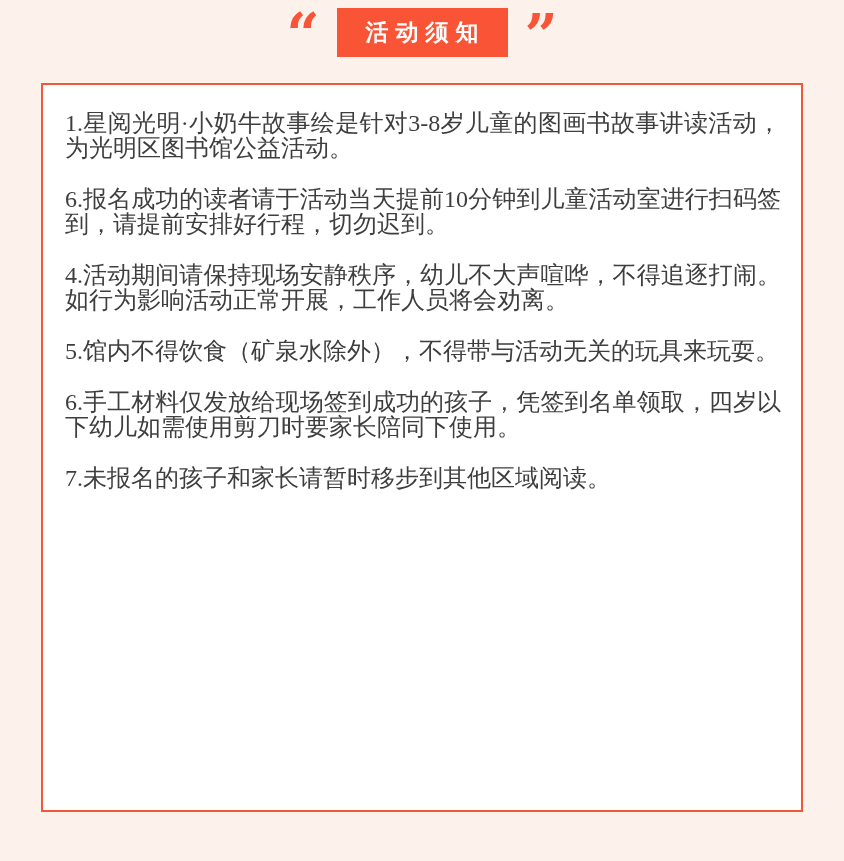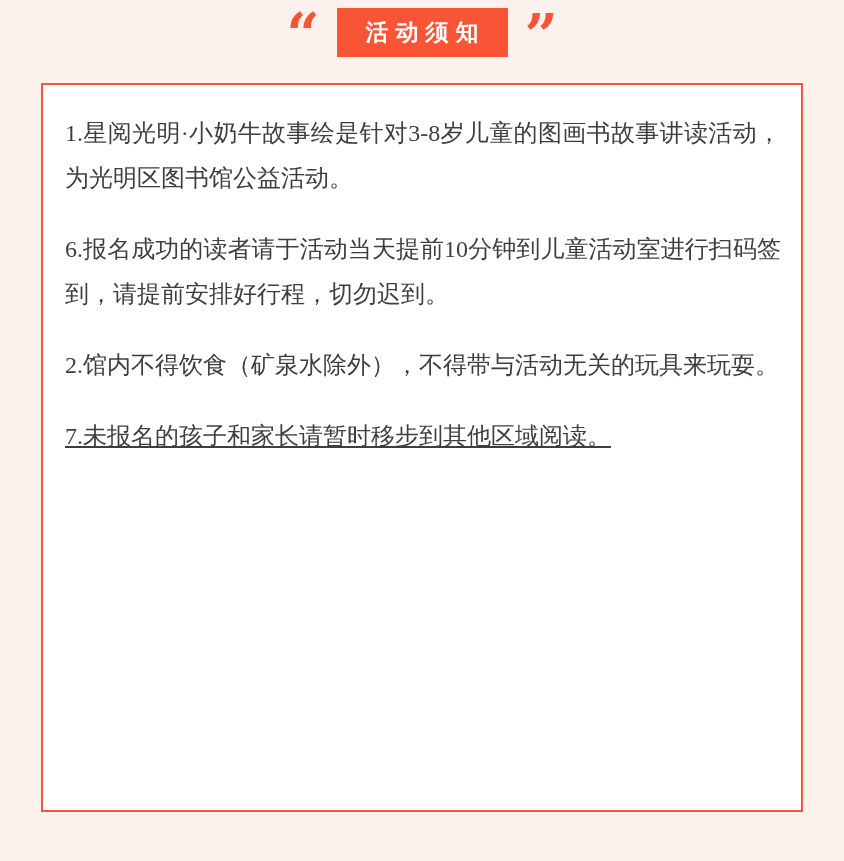--- a/index.html
+++ b/index.html
@@ -51,35 +51,37 @@
   .notice-box {
     width: 762px;
     min-height: 729px;
     margin: 23px auto 0;
     background: #ffffff;
     border: 2px solid var(--border);
     padding: 26px 20px 18px 22px;
   }
   .notice-item {
     font-size: 24px;
-    line-height: 45px;
+    line-height: 25px;
     color: var(--text);
     text-align: justify;
     margin-bottom: 26px;
   }
-  .notice-item:last-child { margin-bottom: 0; text-decoration: underline; }
+  .notice-item:last-child { margin-bottom: 0; }
 </style>
 </head>
 <body>
 
 <div class="page">
   <div class="header">
     <span class="quote">“</span>
     <div class="title-btn">活动须知</div>
     <span class="quote">”</span>
   </div>
   <div class="notice-box">
       <p class="notice-item">1.星阅光明·小奶牛故事绘是针对3-8岁儿童的图画书故事讲读活动，为光明区图书馆公益活动。</p>
       <p class="notice-item">6.报名成功的读者请于活动当天提前10分钟到儿童活动室进行扫码签到，请提前安排好行程，切勿迟到。</p>
-      <p class="notice-item">2.馆内不得饮食（矿泉水除外），不得带与活动无关的玩具来玩耍。</p>
+      <p class="notice-item">4.活动期间请保持现场安静秩序，幼儿不大声喧哗，不得追逐打闹。如行为影响活动正常开展，工作人员将会劝离。</p>
+      <p class="notice-item">5.馆内不得饮食（矿泉水除外），不得带与活动无关的玩具来玩耍。</p>
+      <p class="notice-item">6.手工材料仅发放给现场签到成功的孩子，凭签到名单领取，四岁以下幼儿如需使用剪刀时要家长陪同下使用。</p>
       <p class="notice-item">7.未报名的孩子和家长请暂时移步到其他区域阅读。</p>
     </div>
 </div>
 
 </body></html>

